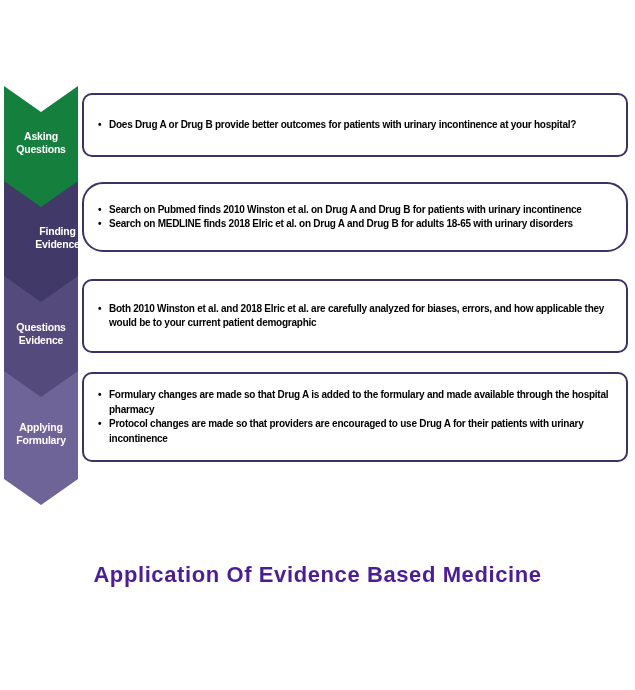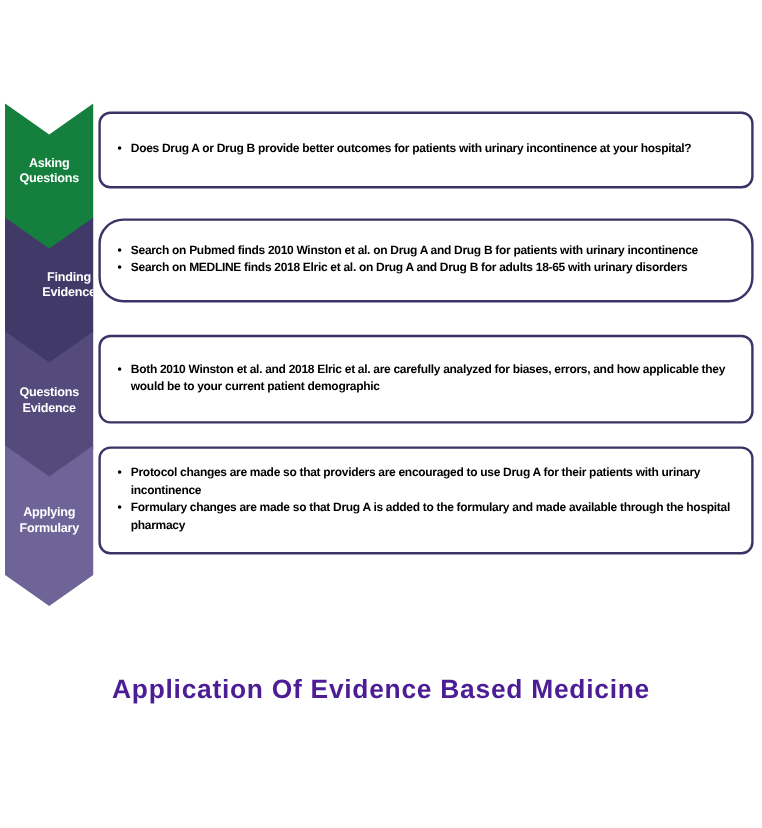--- a/index.html
+++ b/index.html
@@ -130,22 +130,22 @@
   </div>
 
   <div class="box box3" style="border-color: rgb(59, 51, 102);">
     <div class="bullet">
       <span>Both 2010 Winston et al. and 2018 Elric et al. are carefully analyzed for biases, errors, and how applicable they would be to your current patient demographic</span>
     </div>
   </div>
 
   <div class="box box4" style="border-color: rgb(59, 51, 102);">
     <div class="bullet">
-      <span>Protocol changes are made so that providers are encouraged to use Drug A for their patients with urinary incontinence</span>
+      <span>Formulary changes are made so that Drug A is added to the formulary and made available through the hospital pharmacy</span>
     </div>
     <div class="bullet">
-      <span>Formulary changes are made so that Drug A is added to the formulary and made available through the hospital pharmacy</span>
+      <span>Protocol changes are made so that providers are encouraged to use Drug A for their patients with urinary incontinence</span>
     </div>
   </div>
 
   <div class="title">Application Of Evidence Based Medicine</div>
 
 </div>
 
 </body></html>

